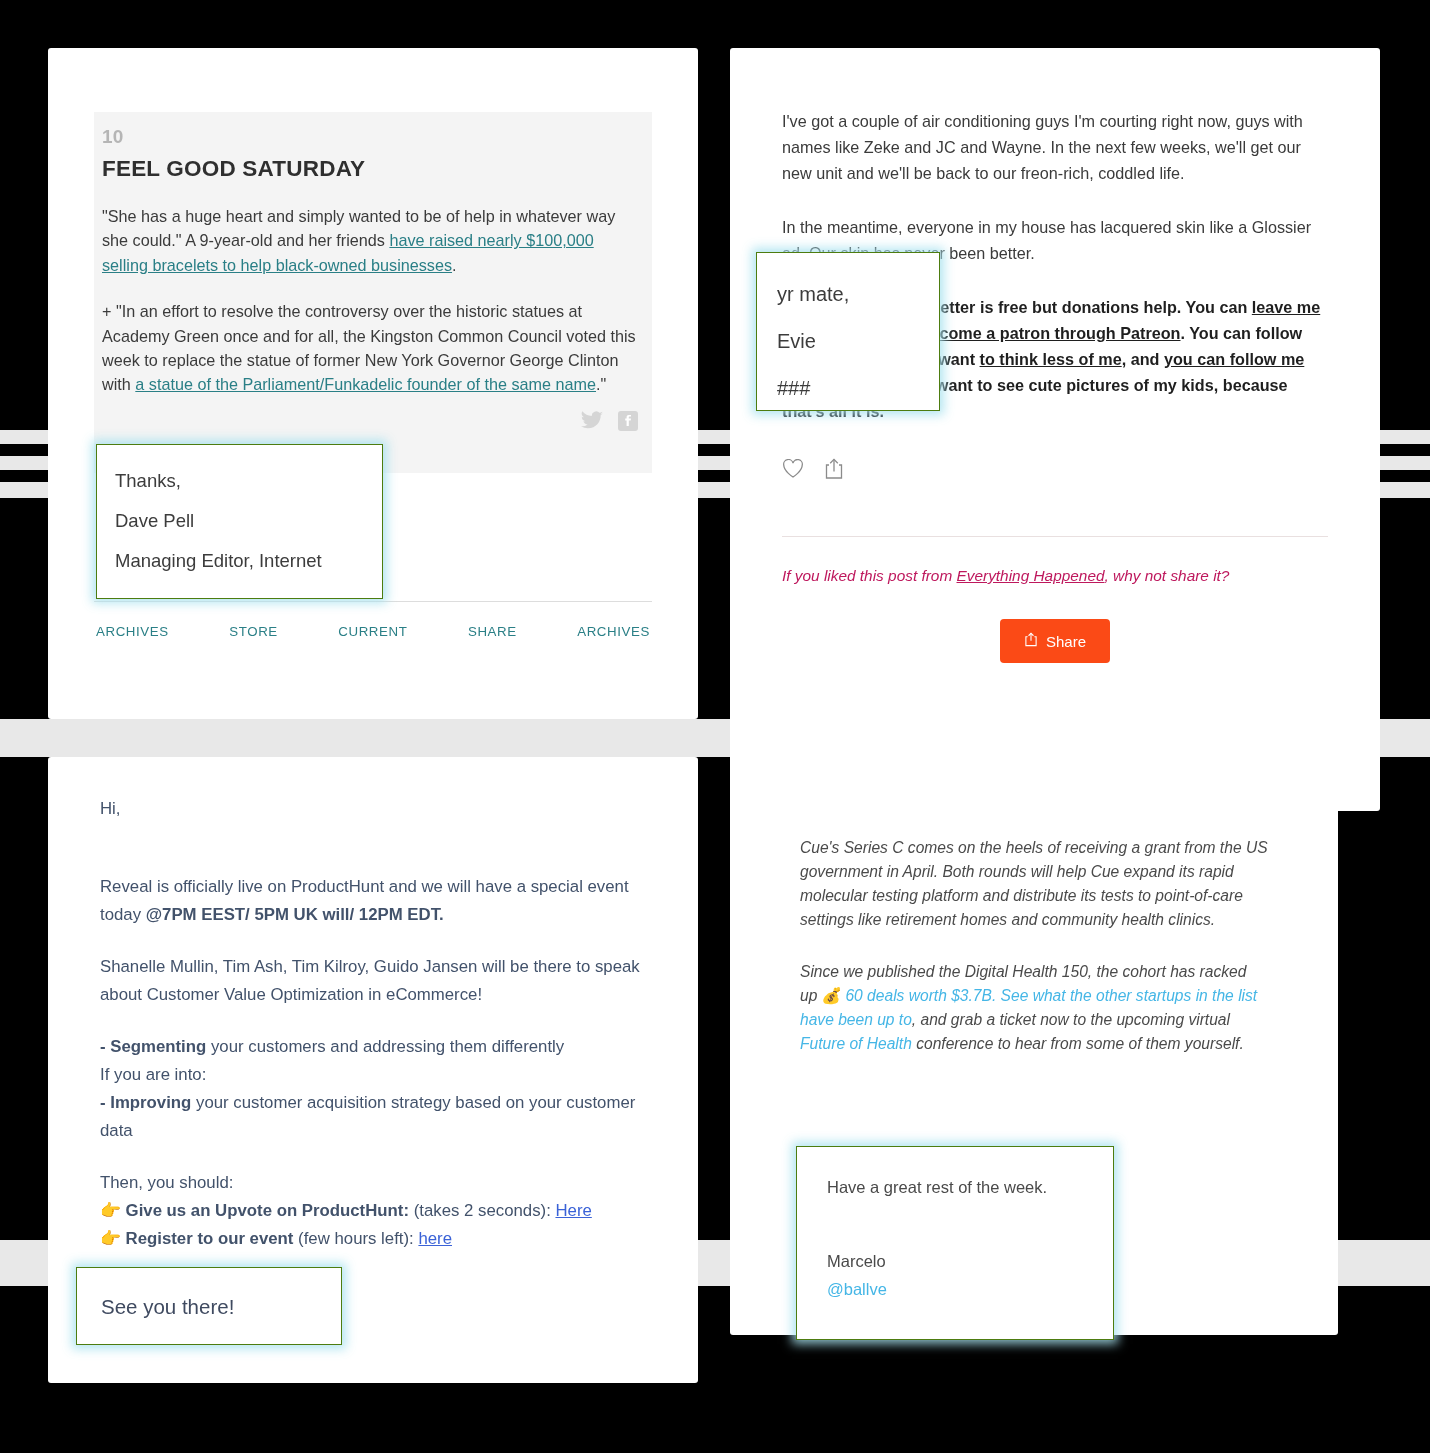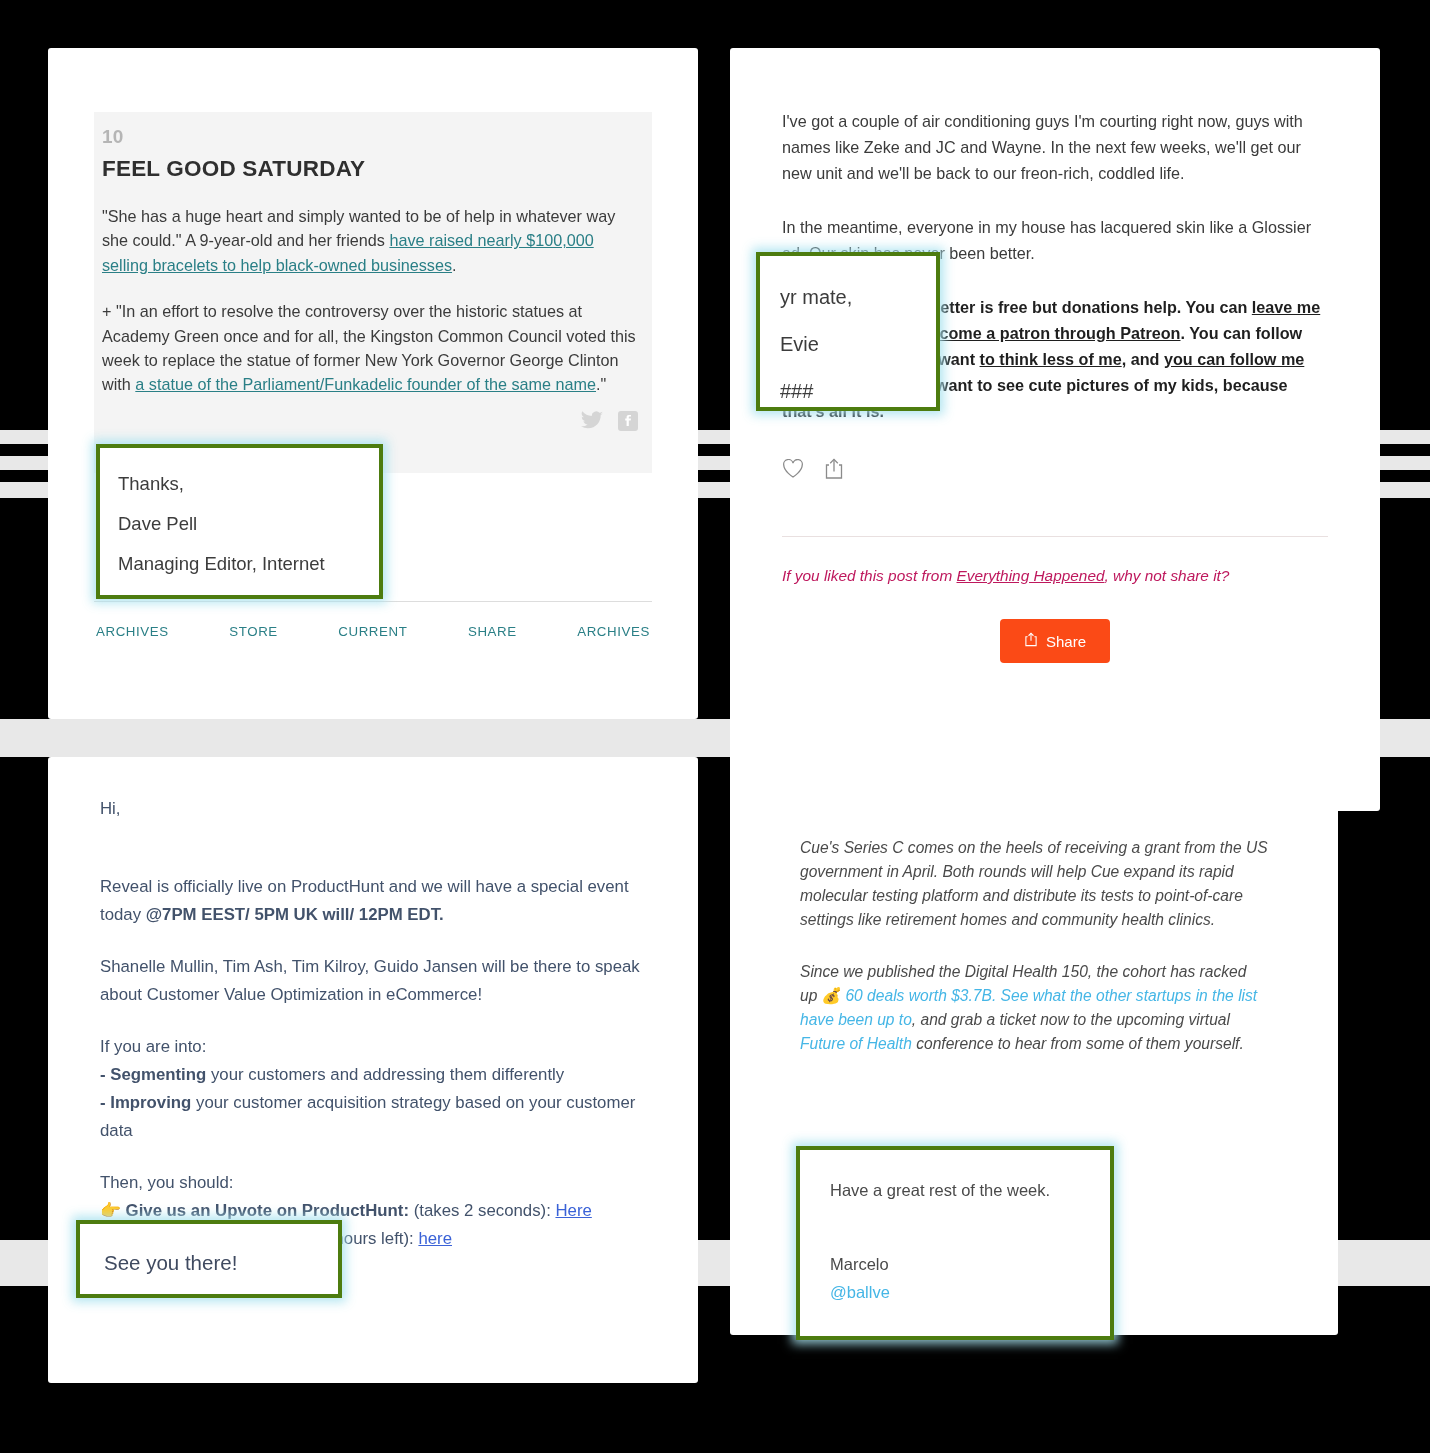--- a/index.html
+++ b/index.html
@@ -180,37 +180,37 @@
     color: #4a4a4a;
     margin: 0 0 28px 0;
   }
   .cb-link { color: #45b6e6; }
   .cb-emoji { color: #f1592a; }
 
   
   .hl {
     position: absolute;
     background: #ffffff;
-    border: 4px solid #4d7c0f;
+    border: 1px solid #4d7c0f;
     box-shadow: 0 0 10px 4px rgba(168, 226, 238, 0.85);
     z-index: 40;
     box-sizing: border-box;
   }
   .hl-line {
     margin: 0;
     color: #3c3c3c;
   }
 
   #hl-thanks { left: 96px; top: 444px; width: 287px; height: 155px; padding: 16px 18px; }
   #hl-thanks .hl-line { font-size: 18.5px; line-height: 40px; }
 
   #hl-evie { left: 756px; top: 252px; width: 184px; height: 159px; padding: 18px 20px; }
   #hl-evie .hl-line { font-size: 20px; line-height: 47px; }
 
-  #hl-seeyou { left: 76px; top: 1220px; width: 266px; height: 78px; padding: 22px 24px; }
+  #hl-seeyou { left: 76px; top: 1267px; width: 266px; height: 78px; padding: 22px 24px; }
   #hl-seeyou .hl-line { font-size: 20.5px; line-height: 34px; color: #3f4a60; }
 
   #hl-marcelo { left: 796px; top: 1146px; width: 318px; height: 194px; padding: 26px 30px; }
   #hl-marcelo .hl-line { font-size: 16.5px; line-height: 28px; color: #4a4a4a; }
   #hl-marcelo .hl-handle { color: #45b6e6; }
   #hl-marcelo .hl-gap { height: 46px; }
 </style>
 </head>
 <body>
 
@@ -299,22 +299,22 @@
 
 <div class="card" id="card-producthunt">
   <div class="ph-inner">
     <p class="ph-para">Hi,</p>
     <div class="ph-spacer"></div>
 
     <p class="ph-para"><span>Reveal is officially live on ProductHunt and we will have a special event today </span><b>@7PM EEST/ 5PM UK will/ 12PM EDT.</b></p>
 
     <p class="ph-para">Shanelle Mullin, Tim Ash, Tim Kilroy, Guido Jansen will be there to speak about Customer Value Optimization in eCommerce!</p>
 
+    <p class="ph-para tight"><b>- Segmenting</b><span> your customers and addressing them differently</span></p>
     <p class="ph-para tight">If you are into:</p>
-    <p class="ph-para tight"><b>- Segmenting</b><span> your customers and addressing them differently</span></p>
     <p class="ph-para"><b>- Improving</b><span> your customer acquisition strategy based on your customer data</span></p>
 
     <p class="ph-para tight">Then, you should:</p>
     <p class="ph-para tight"><span class="ph-emoji">👉</span> <b>Give us an Upvote on ProductHunt:</b><span> (takes 2 seconds): </span><a class="ph-link" href="#">Here</a></p>
     <p class="ph-para tight"><span class="ph-emoji">👉</span> <b>Register to our event</b><span> (few hours left): </span><a class="ph-link" href="#">here</a></p>
   </div>
 </div>
 
 <div class="card" id="card-cbinsights">
   <div class="cb-inner">

